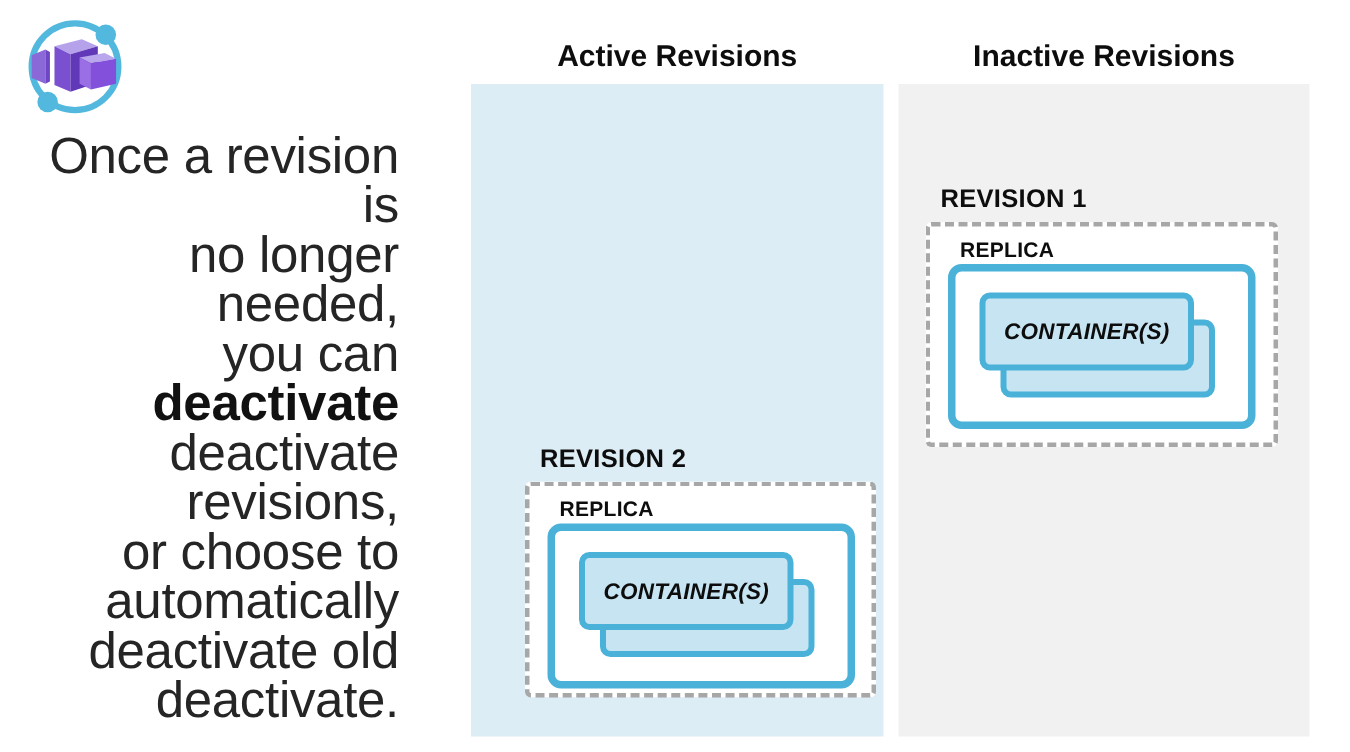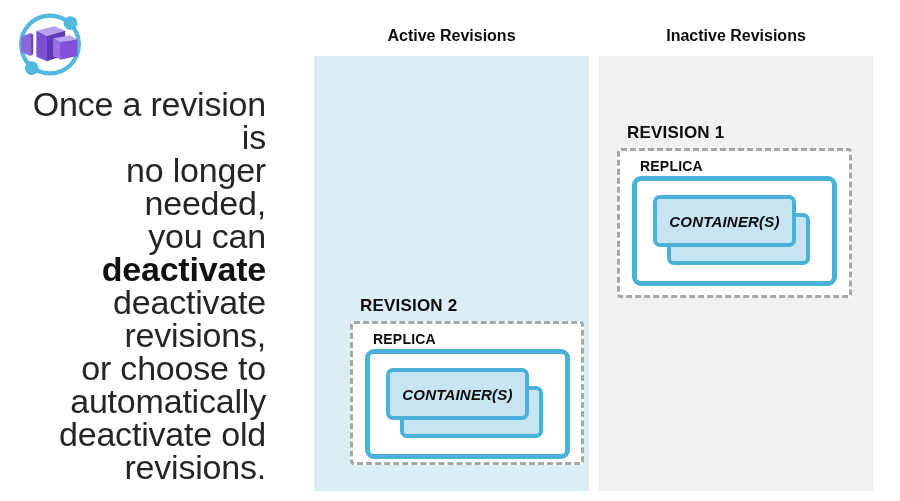--- a/index.html
+++ b/index.html
@@ -36,21 +36,21 @@
     letter-spacing: -0.2px;
   }
   .intro b { font-weight: 700; color: #111; }
 
   
   .col-header {
     position: absolute;
     top: 27px;
     margin: 0;
     text-align: center;
-    font-size: 16px;
+    font-size: 20px;
     font-weight: 700;
     color: #0d0d0d;
   }
   .col-header.active-h   { left: 314px; width: 275px; }
   .col-header.inactive-h { left: 599px; width: 274px; }
 
   
   .column {
     position: absolute;
     top: 56px;
@@ -159,21 +159,21 @@
   </div>
 
   <p class="intro">
     <span>Once a revision is</span><br>
     <span>no longer needed,</span><br>
     <span>you can </span><b>deactivate</b><br>
     <span>deactivate revisions,</span><br>
     <span>or choose to</span><br>
     <span>automatically</span><br>
     <span>deactivate old</span><br>
-    <span>revisions.</span>
+    <span>deactivate.</span>
   </p>
 
   <h2 class="col-header active-h">Active Revisions</h2>
   <h2 class="col-header inactive-h">Inactive Revisions</h2>
 
   <div class="column active-col">
     <div class="revision">
       <div class="revision-label">REVISION 2</div>
       <div class="dashed-box">
         <div class="replica-label">REPLICA</div>

